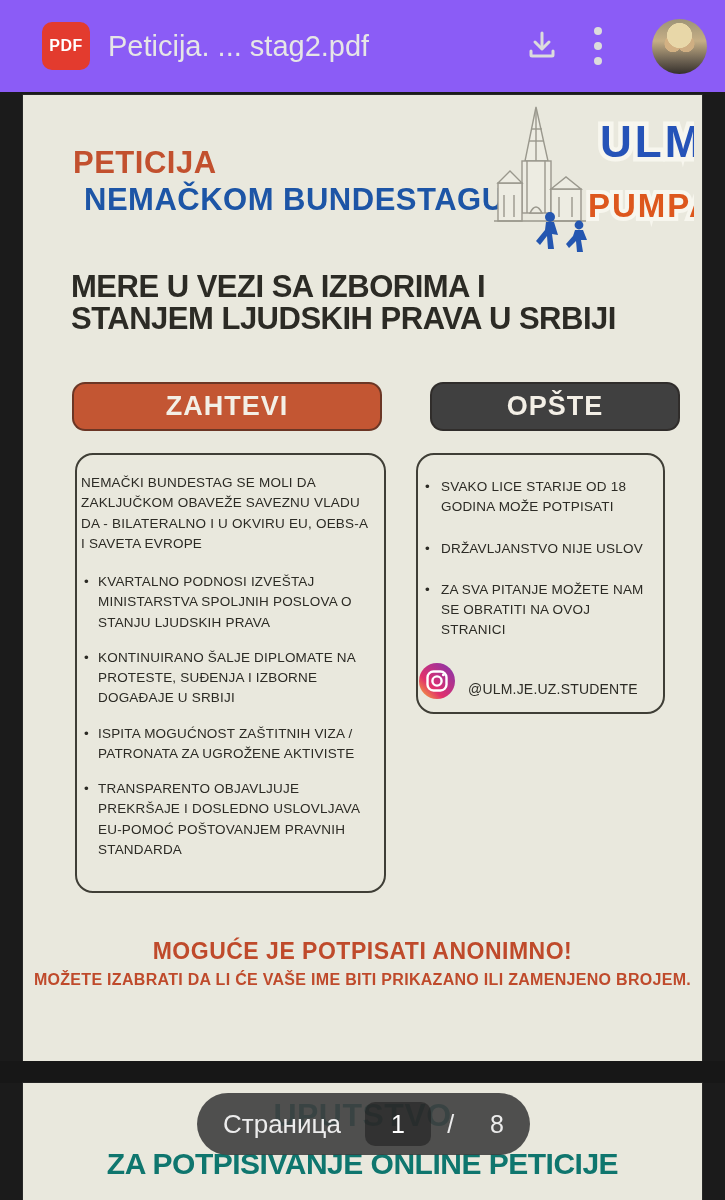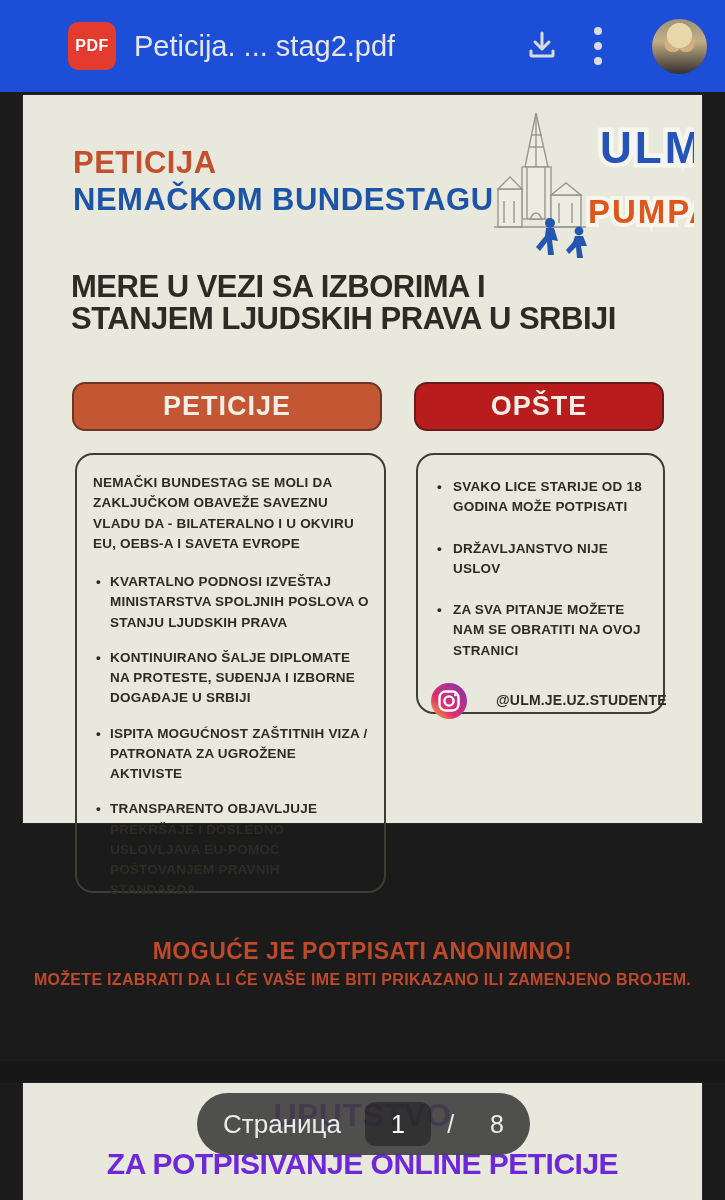--- a/index.html
+++ b/index.html
@@ -6,21 +6,21 @@
   html,body { width:725px; height:1200px; }
   body {
     font-family: "Liberation Sans", sans-serif;
     background:#1b1b1b;
     position:relative;
     overflow:hidden;
   }
   
   .topbar {
     position:absolute; left:0; top:0; width:725px; height:92px;
-    background:#1d4ed8; display:flex; align-items:center;padding-left:26px;
+    background:#8b5cf6; display:flex; align-items:center;
   }
   .pdf-badge {
     margin-left:42px; width:48px; height:48px; border-radius:10px;
     background:#e33b2e; color:#fff; font-weight:bold; font-size:16px;
     display:flex; align-items:center; justify-content:center; letter-spacing:0.5px;
   }
   .doc-title {
     margin-left:18px; color:#e6e6e6; font-size:29px; font-weight:400;
     white-space:nowrap; overflow:hidden; max-width:330px;
   }
@@ -35,75 +35,75 @@
       radial-gradient(circle at 50% 30%, #e8d7a8 0 26%, rgba(0,0,0,0) 27%),
       radial-gradient(circle at 38% 45%, #d3b183 0 18%, rgba(0,0,0,0) 19%),
       radial-gradient(circle at 62% 45%, #cfae82 0 18%, rgba(0,0,0,0) 19%),
       linear-gradient(180deg, #9d9377 0%, #c5ae85 40%, #6e6353 75%, #35302b 100%);
   }
   
   .page {
     position:absolute; left:23px; width:679px; background:#e9e8dd;
     box-shadow:0 0 0 1px rgba(255,255,255,0.06);
   }
-  .page1 { top:95px; height:728px; }
+  .page1 { top:95px; height:966px; }
   .page2 { top:1083px; height:117px; }
   .gap-band { position:absolute; left:0; top:1061px; width:725px; height:22px; background:#171717; }
 
   
   .pet-title { position:absolute; left:50px; top:50px; line-height:1.18; }
   .pet-title .l1 { font-size:31px; font-weight:bold; letter-spacing:0.5px; color:#c2502e; }
-  .pet-title .l2 { font-size:31px; font-weight:bold; letter-spacing:0.5px; color:#1d55a6; }
-
-  
-  .logo { position:absolute; right:8px; top:10px; width:210px; height:160px; }
+  .pet-title .l2 { font-size:31px; font-weight:bold; letter-spacing:0.5px; color:#1d55a6;margin-left:11px; }
+
+  
+  .logo { position:absolute; right:8px; top:4px; width:210px; height:160px; }
 
   
   .headline {
     position:absolute; left:48px; top:176px; width:600px;
     font-size:31px; font-weight:bold; color:#2c2b25; line-height:1.02;
     letter-spacing:-0.5px;
   }
 
   
   .btn-row { position:absolute; left:0; top:287px; width:679px; }
   .sec-btn {
     position:absolute; height:49px; border-radius:13px; color:#f3efe6;
     font-size:27px; font-weight:bold; letter-spacing:1px;
     display:flex; align-items:center; justify-content:center;
     border:2px solid rgba(35,30,25,0.55);
   }
   .sec-btn.zahtevi { left:49px; width:310px; background:#c35633; }
-  .sec-btn.opste  { left:391px; width:250px; background:#b91c1c; }
+  .sec-btn.opste  { left:407px; width:250px; background:#404040; }
 
   
   .content-box {
     position:absolute; top:358px; border:2px solid #3f3e36; border-radius:18px;
-    background:transparent; padding:18px 15px 14px 16px;
-    color:#2c2b25; font-weight:bold; font-size:13.5px; line-height:1.5;
+    background:transparent; padding:18px 15px 14px 4px;
+    color:#2c2b25; font-weight:normal; font-size:13.5px; line-height:1.5;
     letter-spacing:0.2px;
   }
   .box-left  { left:52px; width:311px; height:440px; }
   .box-right { left:393px; width:249px; height:261px; padding-top:22px; }
   .content-box p.intro { margin-bottom:18px; }
   .content-box ul { list-style:none; }
   .content-box li { position:relative; padding-left:17px; margin-bottom:15px; }
   .box-right li { margin-bottom:21px; padding-left:19px; }
   .content-box li::before { content:"•"; position:absolute; left:3px; top:0; }
-  .insta-row { display:flex; align-items:center; gap:28px; margin-top:2px; margin-left:-4px; }
+  .insta-row { display:flex; align-items:flex-end; gap:12px; margin-top:2px; margin-left:-4px; }
   .insta-icon { width:38px; height:38px; flex:0 0 auto; }
   .insta-handle { font-size:14px; letter-spacing:0.2px; }
 
   
   .anon-note { position:absolute; left:0; top:843px; width:679px; text-align:center; }
   .anon-note .big { font-size:23px; font-weight:bold; color:#bf4a2b; letter-spacing:0.5px; }
   .anon-note .small { font-size:16px; font-weight:bold; color:#bf4a2b; margin-top:6px; letter-spacing:0.3px; }
 
   
-  .p2-wrap { position:absolute; left:0; top:14px; width:679px; text-align:center; color:#6d28d9; font-weight:bold; }
+  .p2-wrap { position:absolute; left:0; top:14px; width:679px; text-align:center; color:#0f766e; font-weight:bold; }
   .p2-l1 { font-size:32px; letter-spacing:0.5px; }
   .p2-l2 { font-size:30px; letter-spacing:-0.5px; margin-top:13px; }
 
   
   .pill {
     position:absolute; left:197px; top:1093px; width:333px; height:62px;
     background:rgba(62,62,62,0.90); border-radius:32px; z-index:6;
     display:flex; align-items:center; padding:0 26px; color:#ececec;
   }
   .pill-label { font-size:26px; }
@@ -183,21 +183,21 @@
       </g>
     </svg>
   </div>
 
   <div class="headline">
     <div>MERE U VEZI SA IZBORIMA I</div>
     <div>STANJEM LJUDSKIH PRAVA U SRBIJI</div>
   </div>
 
   <div class="btn-row">
-    <div class="sec-btn zahtevi">PETICIJE</div>
+    <div class="sec-btn zahtevi">ZAHTEVI</div>
     <div class="sec-btn opste">OPŠTE</div>
   </div>
 
   <div class="content-box box-left">
     <p class="intro">NEMAČKI BUNDESTAG SE MOLI DA ZAKLJUČKOM OBAVEŽE SAVEZNU VLADU DA - BILATERALNO I U OKVIRU EU, OEBS-A I SAVETA EVROPE</p>
     <ul>
       <li>KVARTALNO PODNOSI IZVEŠTAJ MINISTARSTVA SPOLJNIH POSLOVA O STANJU LJUDSKIH PRAVA</li>
       <li>KONTINUIRANO ŠALJE DIPLOMATE NA PROTESTE, SUĐENJA I IZBORNE DOGAĐAJE U SRBIJI</li>
       <li>ISPITA MOGUĆNOST ZAŠTITNIH VIZA / PATRONATA ZA UGROŽENE AKTIVISTE</li>
       <li>TRANSPARENTO OBJAVLJUJE PREKRŠAJE I DOSLEDNO USLOVLJAVA EU-POMOĆ POŠTOVANJEM PRAVNIH STANDARDA</li>

